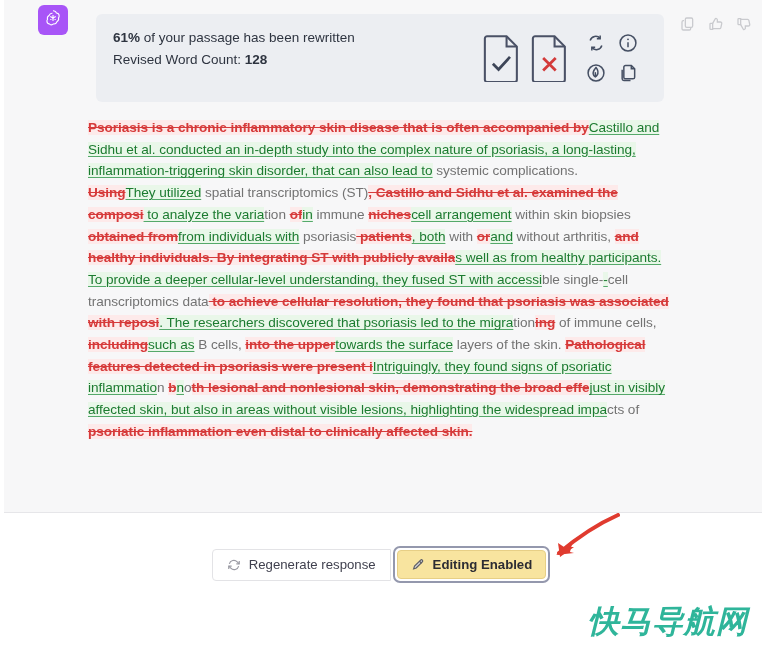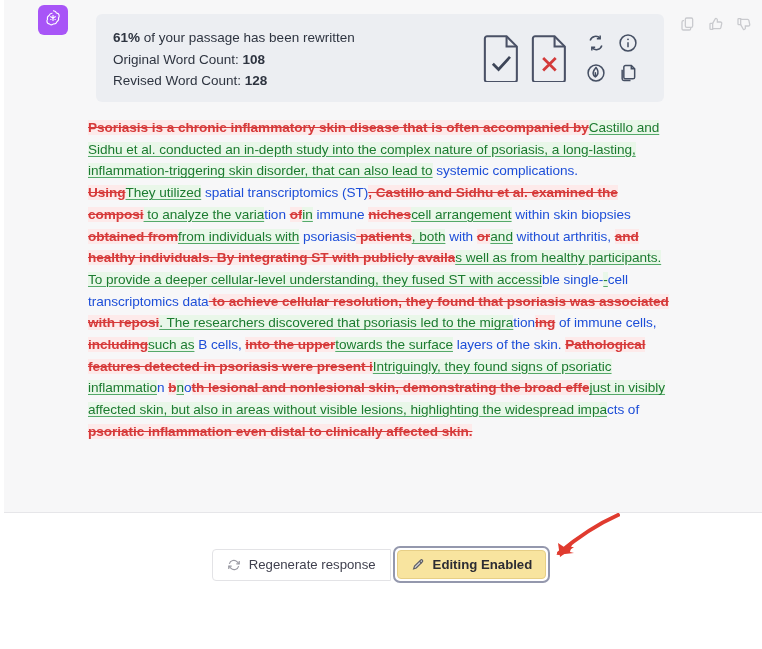--- a/index.html
+++ b/index.html
@@ -75,21 +75,21 @@
     text-decoration-color:#55a96a;
     text-underline-offset:2px;
   }
   #diff-text .del {
     color:#d63a3a;
     background:#fdeaea;
     text-decoration:line-through;
     text-decoration-color:#d63a3a;
     font-weight:bold;
   }
-  #diff-text .eq { color:#1d4ed8; }
+  #diff-text .eq { color:#737373; }
   #diff-text p { margin:0; }
   #diff-text p.spacer { height:21.7px; }
 
   
   #composer-region {
     position:absolute; left:0; top:514px; width:762px; height:135px;
     background:#ffffff;
   }
   #button-row {
     position:absolute; left:0; top:32px; width:762px;
@@ -173,24 +173,20 @@
         <path d="M7 13V4H4a1 1 0 0 0-1 1v7a1 1 0 0 0 1 1h3z"></path>
         <path d="M7 13l4 7a2 2 0 0 0 3-1.8V15h4.6a2 2 0 0 0 2-2.4l-1.3-6A2 2 0 0 0 17.3 5H7"></path>
       </svg>
     </span>
   </div>
 
   <div id="summary-card">
     <div id="summary-stats">
       <div class="row">
         <b>61%</b><span> of your passage has been rewritten</span>
-      </div>
-      <div class="row">
-        <span>Original Word Count:</span>
-        <b>108</b>
       </div>
       <div class="row">
         <span>Revised Word Count:</span>
         <b>128</b>
       </div>
     </div>
 
     <div id="summary-icons">
       <span class="doc-btn">
         <svg viewBox="0 0 34 42" fill="none" stroke="#4a5166" stroke-width="1.8">
@@ -267,19 +263,20 @@
           <svg viewBox="0 0 24 24" fill="none" stroke="currentColor" stroke-width="1.9">
             <path d="M16.5 3.5a2.1 2.1 0 0 1 3 3L9 17l-4.5 1.5L6 14z" fill="#cfcfd4"></path>
             <path d="M14.5 5.5l3.5 3.5"></path>
           </svg>
         </span>
         <span>Editing Enabled</span>
       </button>
     </span>
   </div>
 
+  <div id="watermark">快马导航网</div>
 </div>
 
 <svg id="red-arrow" viewBox="0 0 72 52">
   <path d="M70 2 C58 8, 36 22, 16 34 L26 34 L12 44 L10 30 L16 34 C34 20, 56 7, 70 2 Z" fill="#e03b2f"></path>
   <path d="M70 2 C52 10, 30 24, 11 40" stroke="#e03b2f" stroke-width="4" fill="none" stroke-linecap="round"></path>
   <path d="M8 42 L24 31 L22 39 L26 40 Z" fill="#e03b2f"></path>
 </svg>
 
 </body></html>

